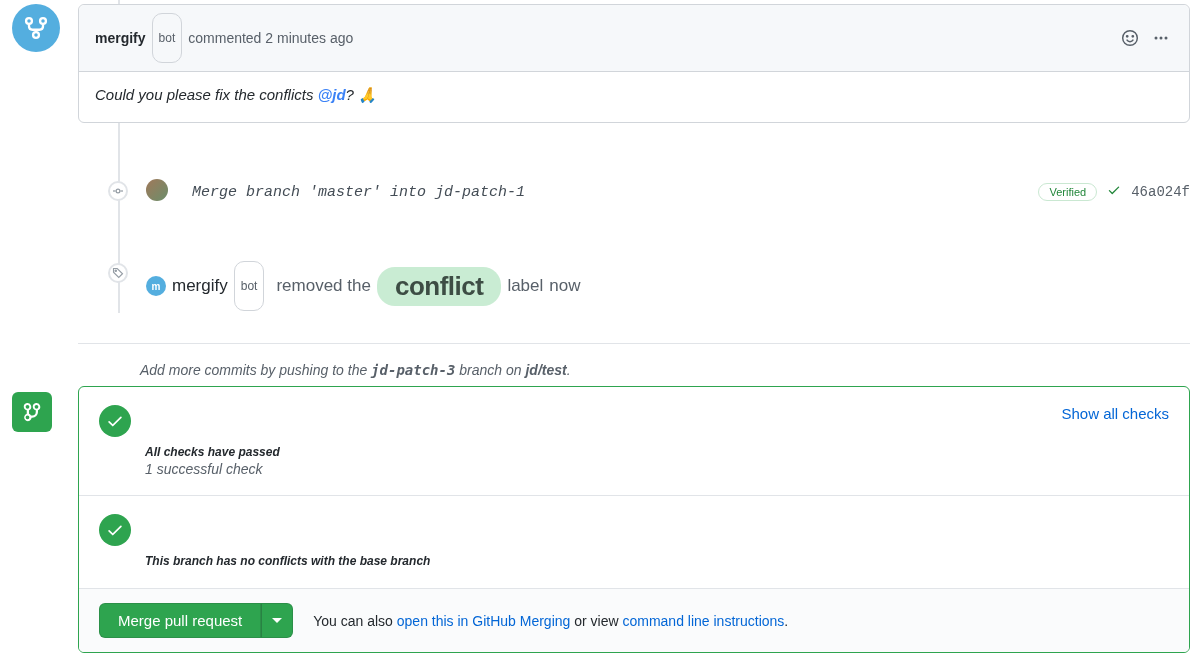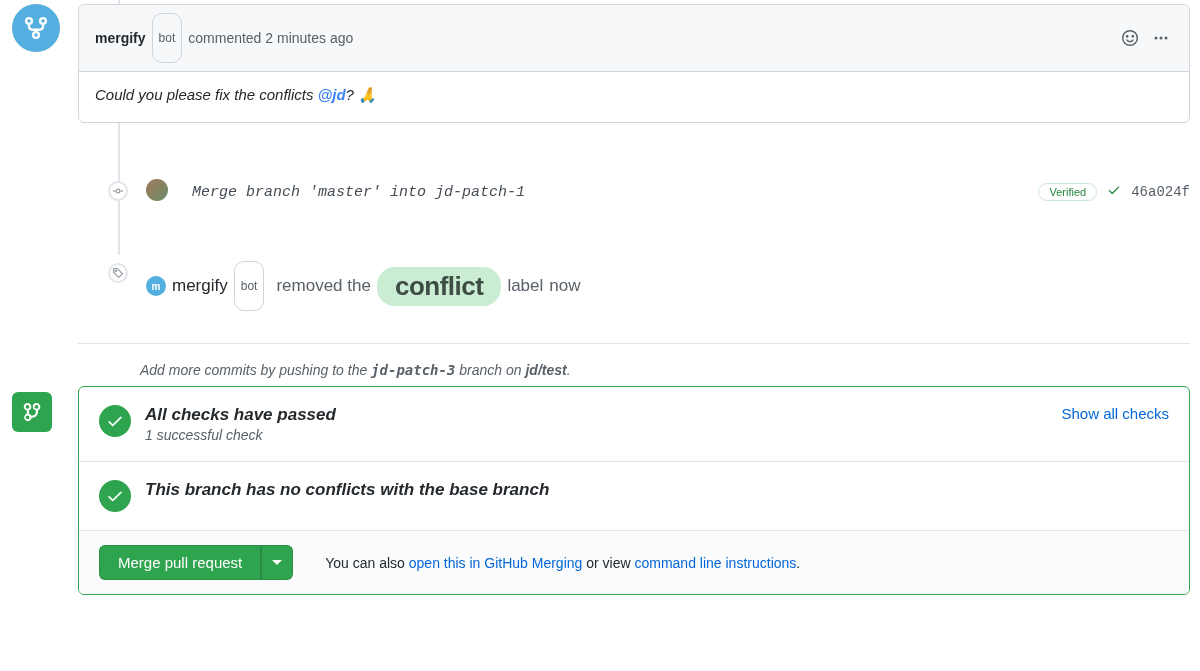--- a/index.html
+++ b/index.html
@@ -185,26 +185,26 @@
     gap: 14px;
   }
   .merge-section:last-child { border-bottom:0; }
   .check-circle {
     width: 32px; height:32px; border-radius:50%;
     background:#2ea44f;
     display:flex; align-items:center; justify-content:center;
     color:#fff;
     flex-shrink:0;
   }
-  .merge-section-body h3 { font-size:17px; font-weight:600; font-style:italic; margin-bottom:2px; }
+  .merge-section-body h3 { font-size:12px; font-weight:600; font-style:italic; margin-bottom:2px;margin-top:40px; }
   .merge-section-body p { color:#586069; font-size:14px; font-style:italic; }
   .show-checks { margin-left:auto; color:#0366d6; font-size:15px; cursor:pointer; }
 
   .merge-actions {
-    display:flex; align-items:center; gap:32px;
+    display:flex; align-items:center; gap:20px;
     padding: 14px 20px;
     background:#fafbfc;
   }
   .merge-btn-group { display:flex; }
   .merge-btn {
     background:#2ea44f;
     color:#fff;
     border:1px solid rgba(27,31,35,.15);
     padding: 8px 18px;
     font-size:15px;

